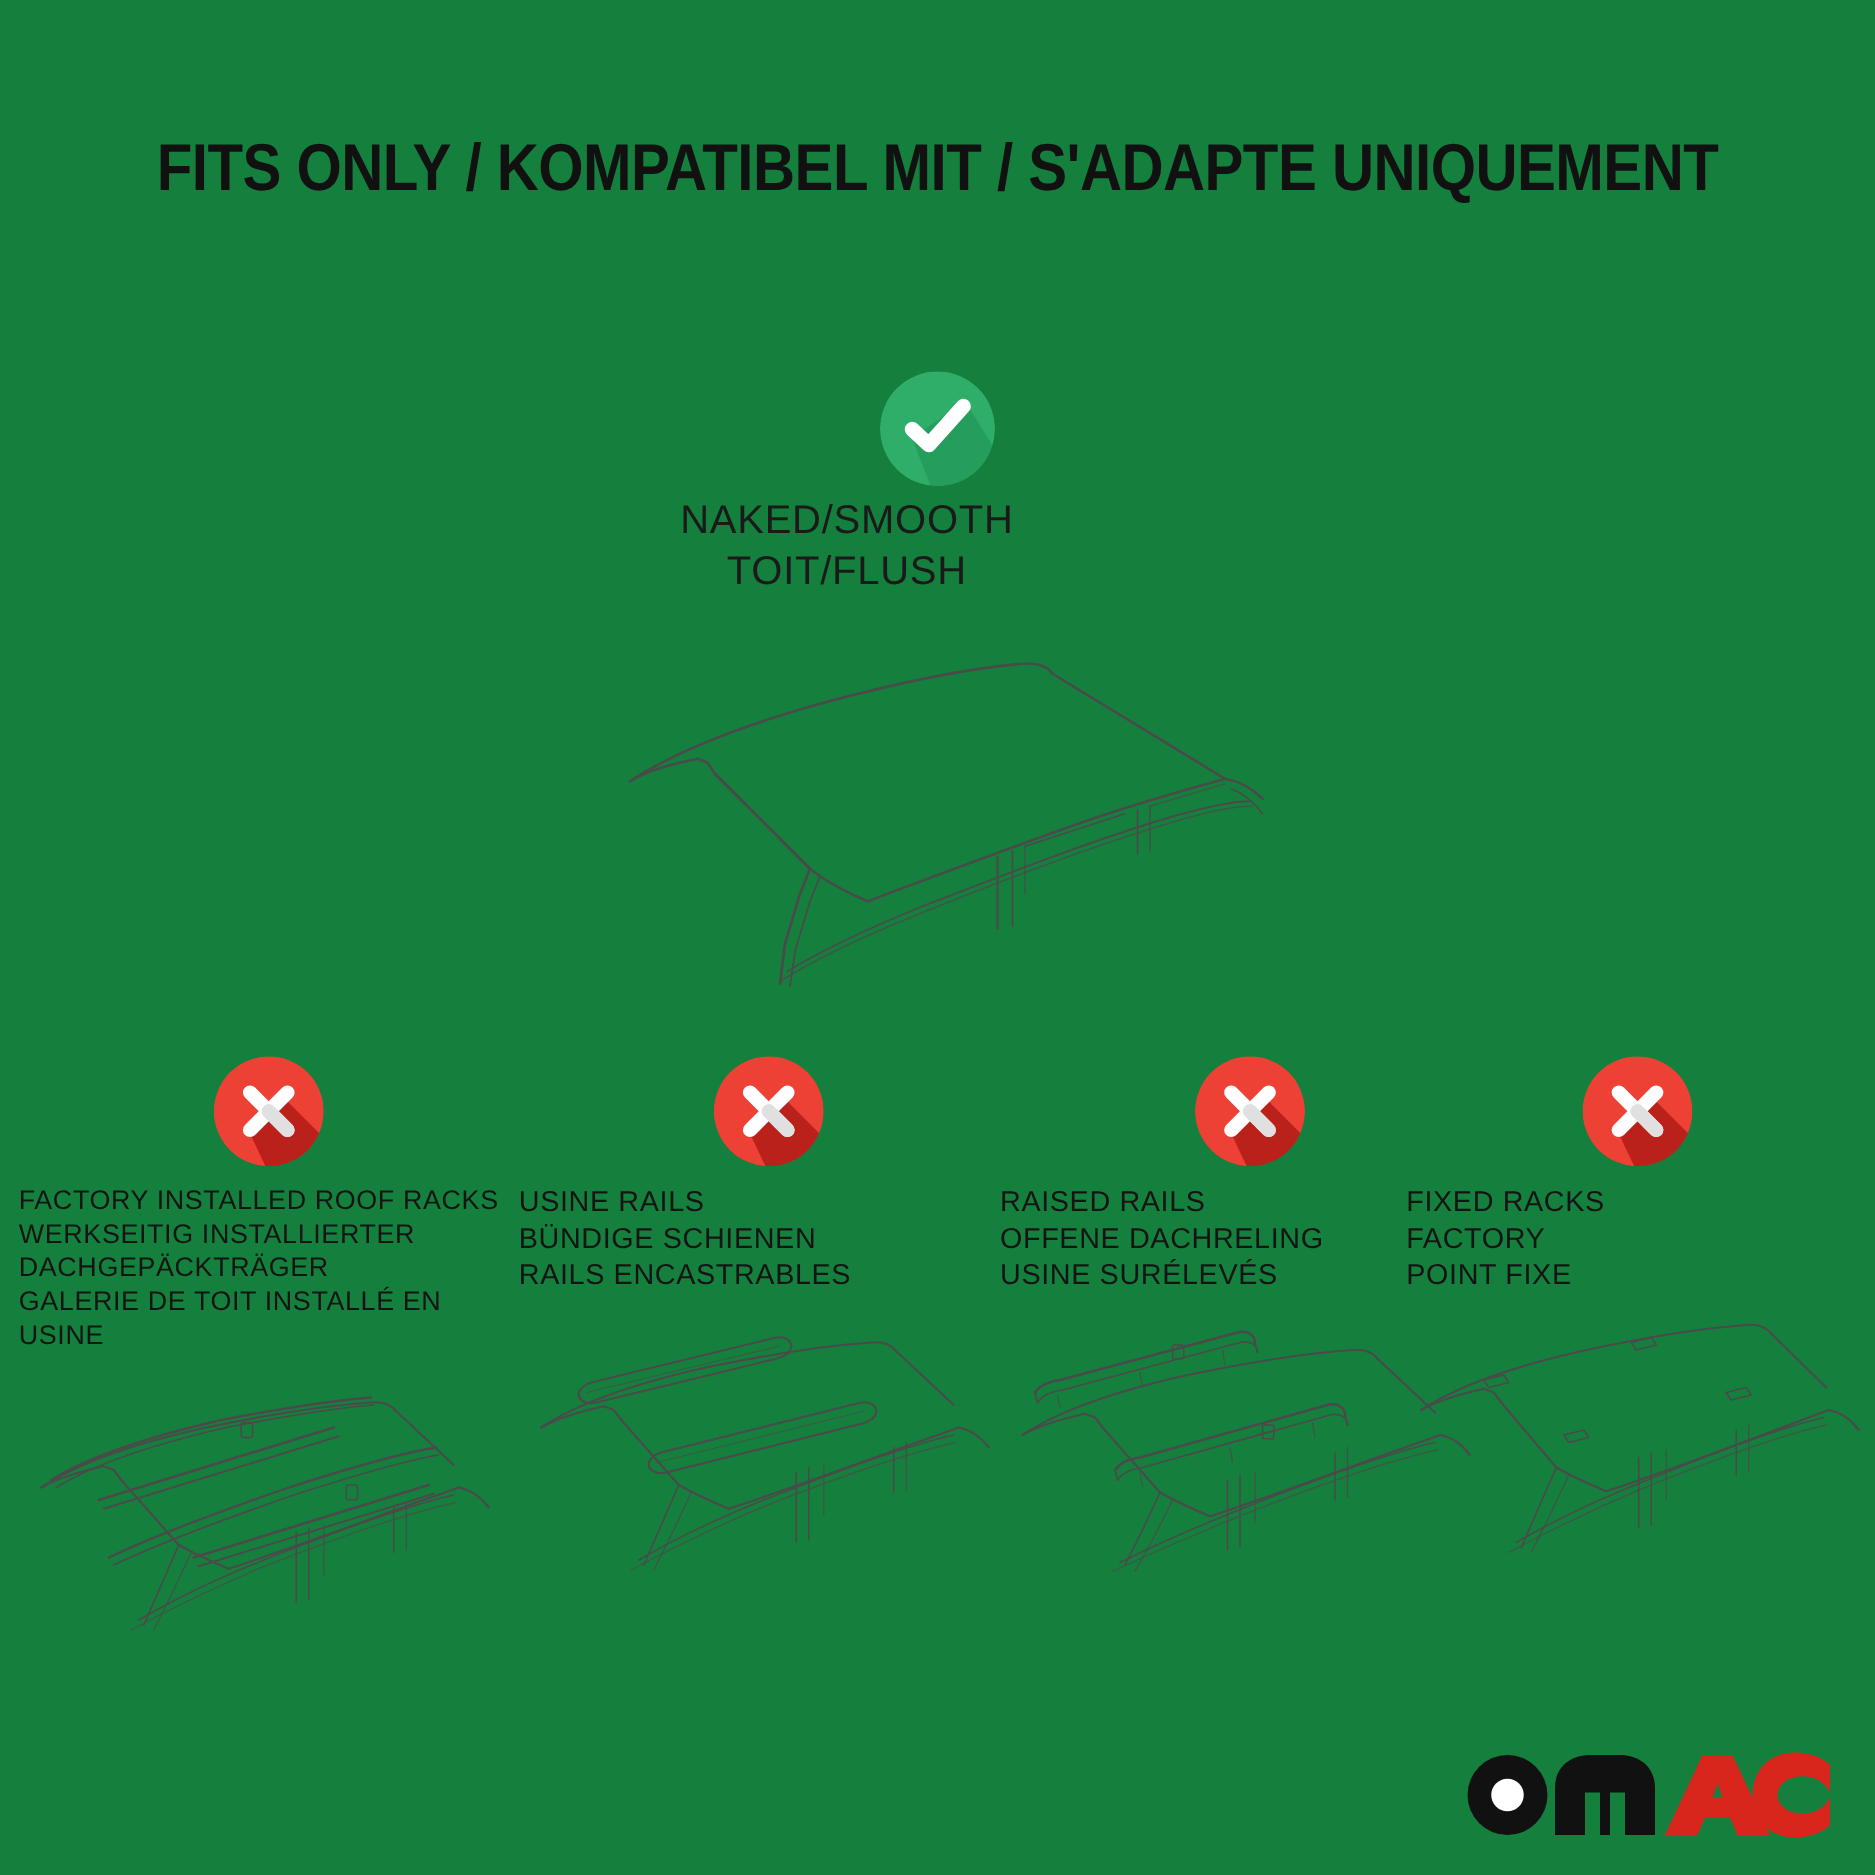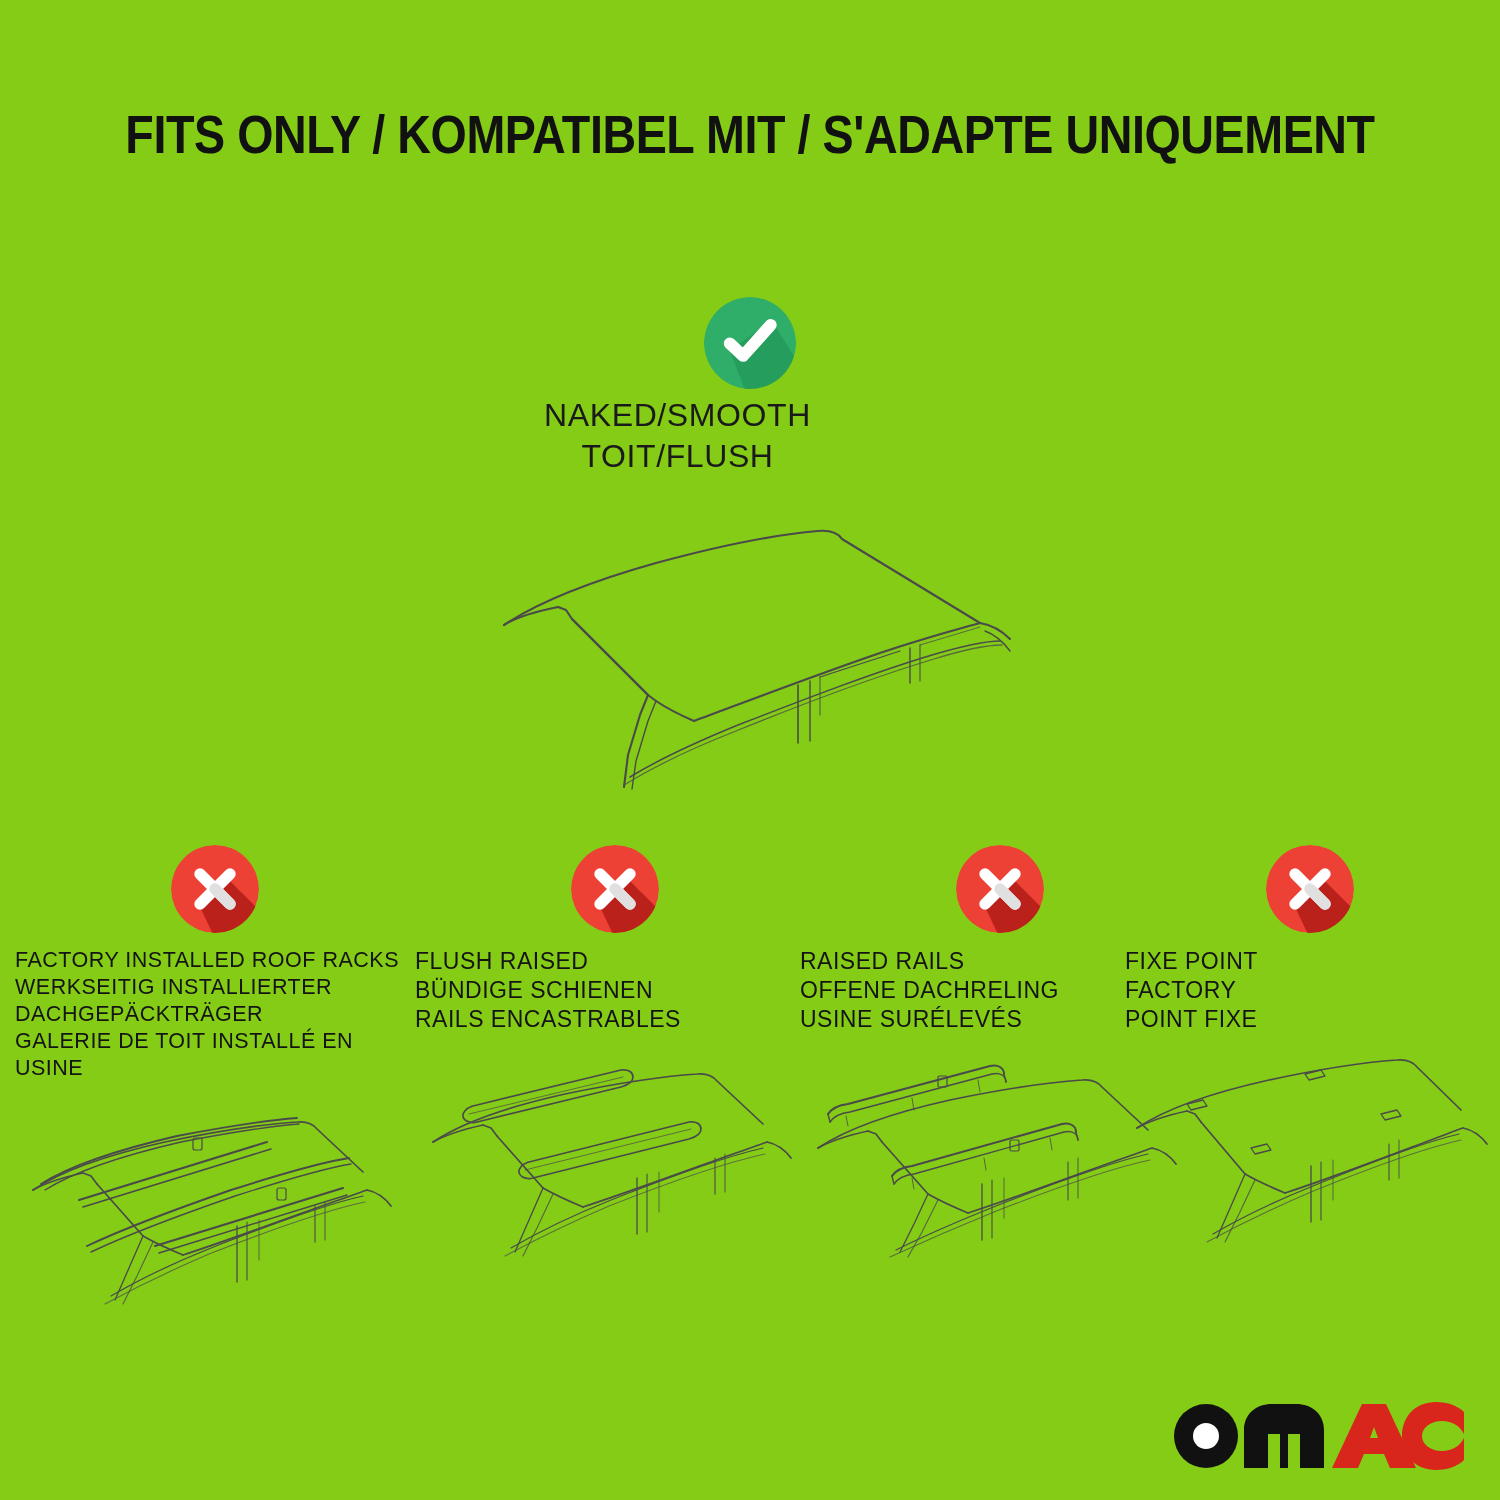--- a/index.html
+++ b/index.html
@@ -7,21 +7,21 @@
     width: 1500px;
     height: 1500px;
     background: #ffffff;
     font-family: "Liberation Sans", sans-serif;
     overflow: hidden;
   }
   .page {
     position: relative;
     width: 1500px;
     height: 1500px;
-    background: #84cc16;
+    background: #15803d;
   }
 
   
   .heading {
     position: absolute;
     top: 104px;
     left: 0;
     width: 1500px;
     text-align: center;
     font-family: "Liberation Sans", sans-serif;
@@ -248,21 +248,21 @@
           <path d="M63 37 L100 74 L100 100 L47 100 L29 62 Z" fill="#A81510" opacity="0.72"></path>
           <g stroke="#ffffff" stroke-width="13" stroke-linecap="round">
             <line x1="33" y1="33" x2="67" y2="67"></line>
             <line x1="67" y1="33" x2="33" y2="67"></line>
           </g>
           <line x1="50" y1="50" x2="67" y2="67" stroke="#e0e0e0" stroke-width="13" stroke-linecap="round"></line>
         </svg>
       </div>
     </div>
     <div class="col-label">
-      <div>FLUSH RAISED</div>
+      <div>USINE RAILS</div>
       <div>BÜNDIGE SCHIENEN</div>
       <div>RAILS ENCASTRABLES</div>
     </div>
     <div class="col-art">
       <svg viewBox="0 0 400 210" xmlns="http://www.w3.org/2000/svg">
         <g fill="none" stroke="#4a4a4a" stroke-width="1.7" stroke-linecap="round" stroke-linejoin="round">
           <path d="M18 90 C48 70 96 54 150 42 C208 30 252 24 282 22 C292 21 298 24 302 29 L348 72"></path>
           <path d="M18 90 C32 82 50 77 68 73"></path>
           <path d="M68 73 L76 76 L82 84"></path>
           <path d="M82 84 L128 136"></path>
@@ -361,21 +361,21 @@
           <path d="M63 37 L100 74 L100 100 L47 100 L29 62 Z" fill="#A81510" opacity="0.72"></path>
           <g stroke="#ffffff" stroke-width="13" stroke-linecap="round">
             <line x1="33" y1="33" x2="67" y2="67"></line>
             <line x1="67" y1="33" x2="33" y2="67"></line>
           </g>
           <line x1="50" y1="50" x2="67" y2="67" stroke="#e0e0e0" stroke-width="13" stroke-linecap="round"></line>
         </svg>
       </div>
     </div>
     <div class="col-label">
-      <div>FIXE POINT</div>
+      <div>FIXED RACKS</div>
       <div>FACTORY</div>
       <div>POINT FIXE</div>
     </div>
     <div class="col-art">
       <svg viewBox="0 0 370 210" xmlns="http://www.w3.org/2000/svg">
         <g fill="none" stroke="#4a4a4a" stroke-width="1.7" stroke-linecap="round" stroke-linejoin="round">
           <path d="M12 76 C42 56 90 40 144 28 C200 16 244 10 272 8 C282 7 288 10 292 15 L336 58"></path>
           <path d="M12 76 C26 68 44 63 62 59"></path>
           <path d="M62 59 L70 62 L76 70"></path>
           <path d="M76 70 L120 122"></path>

